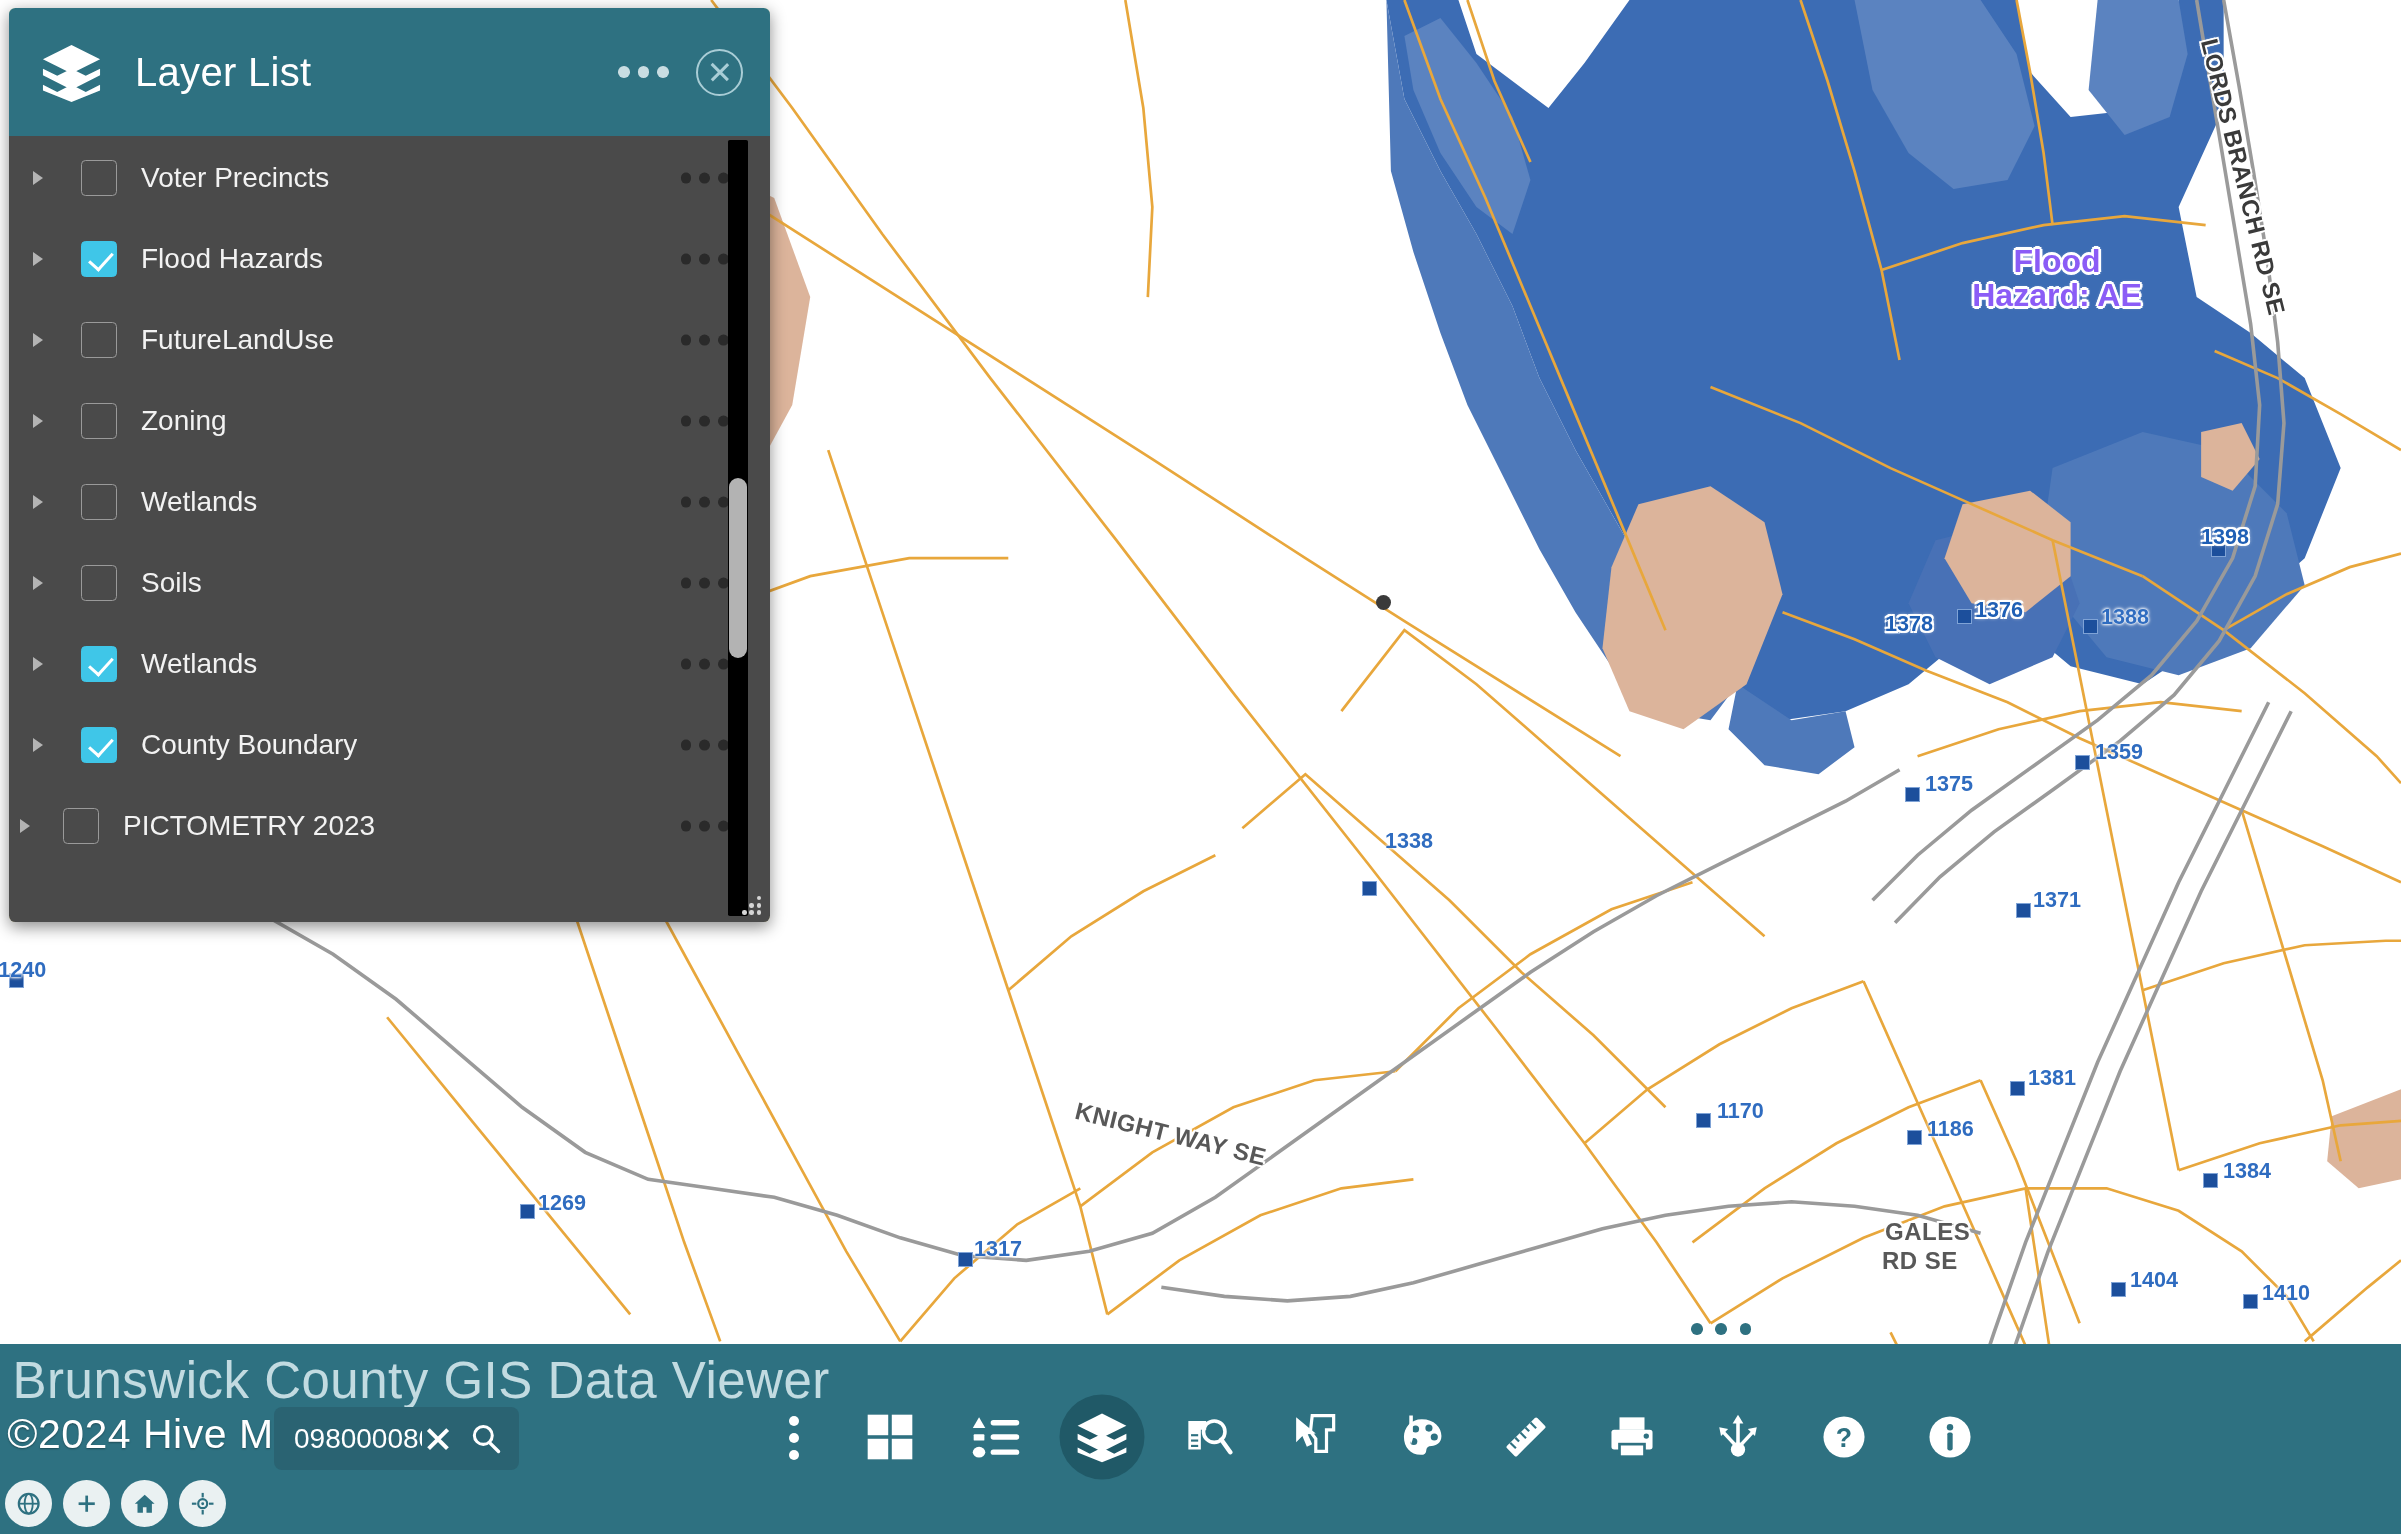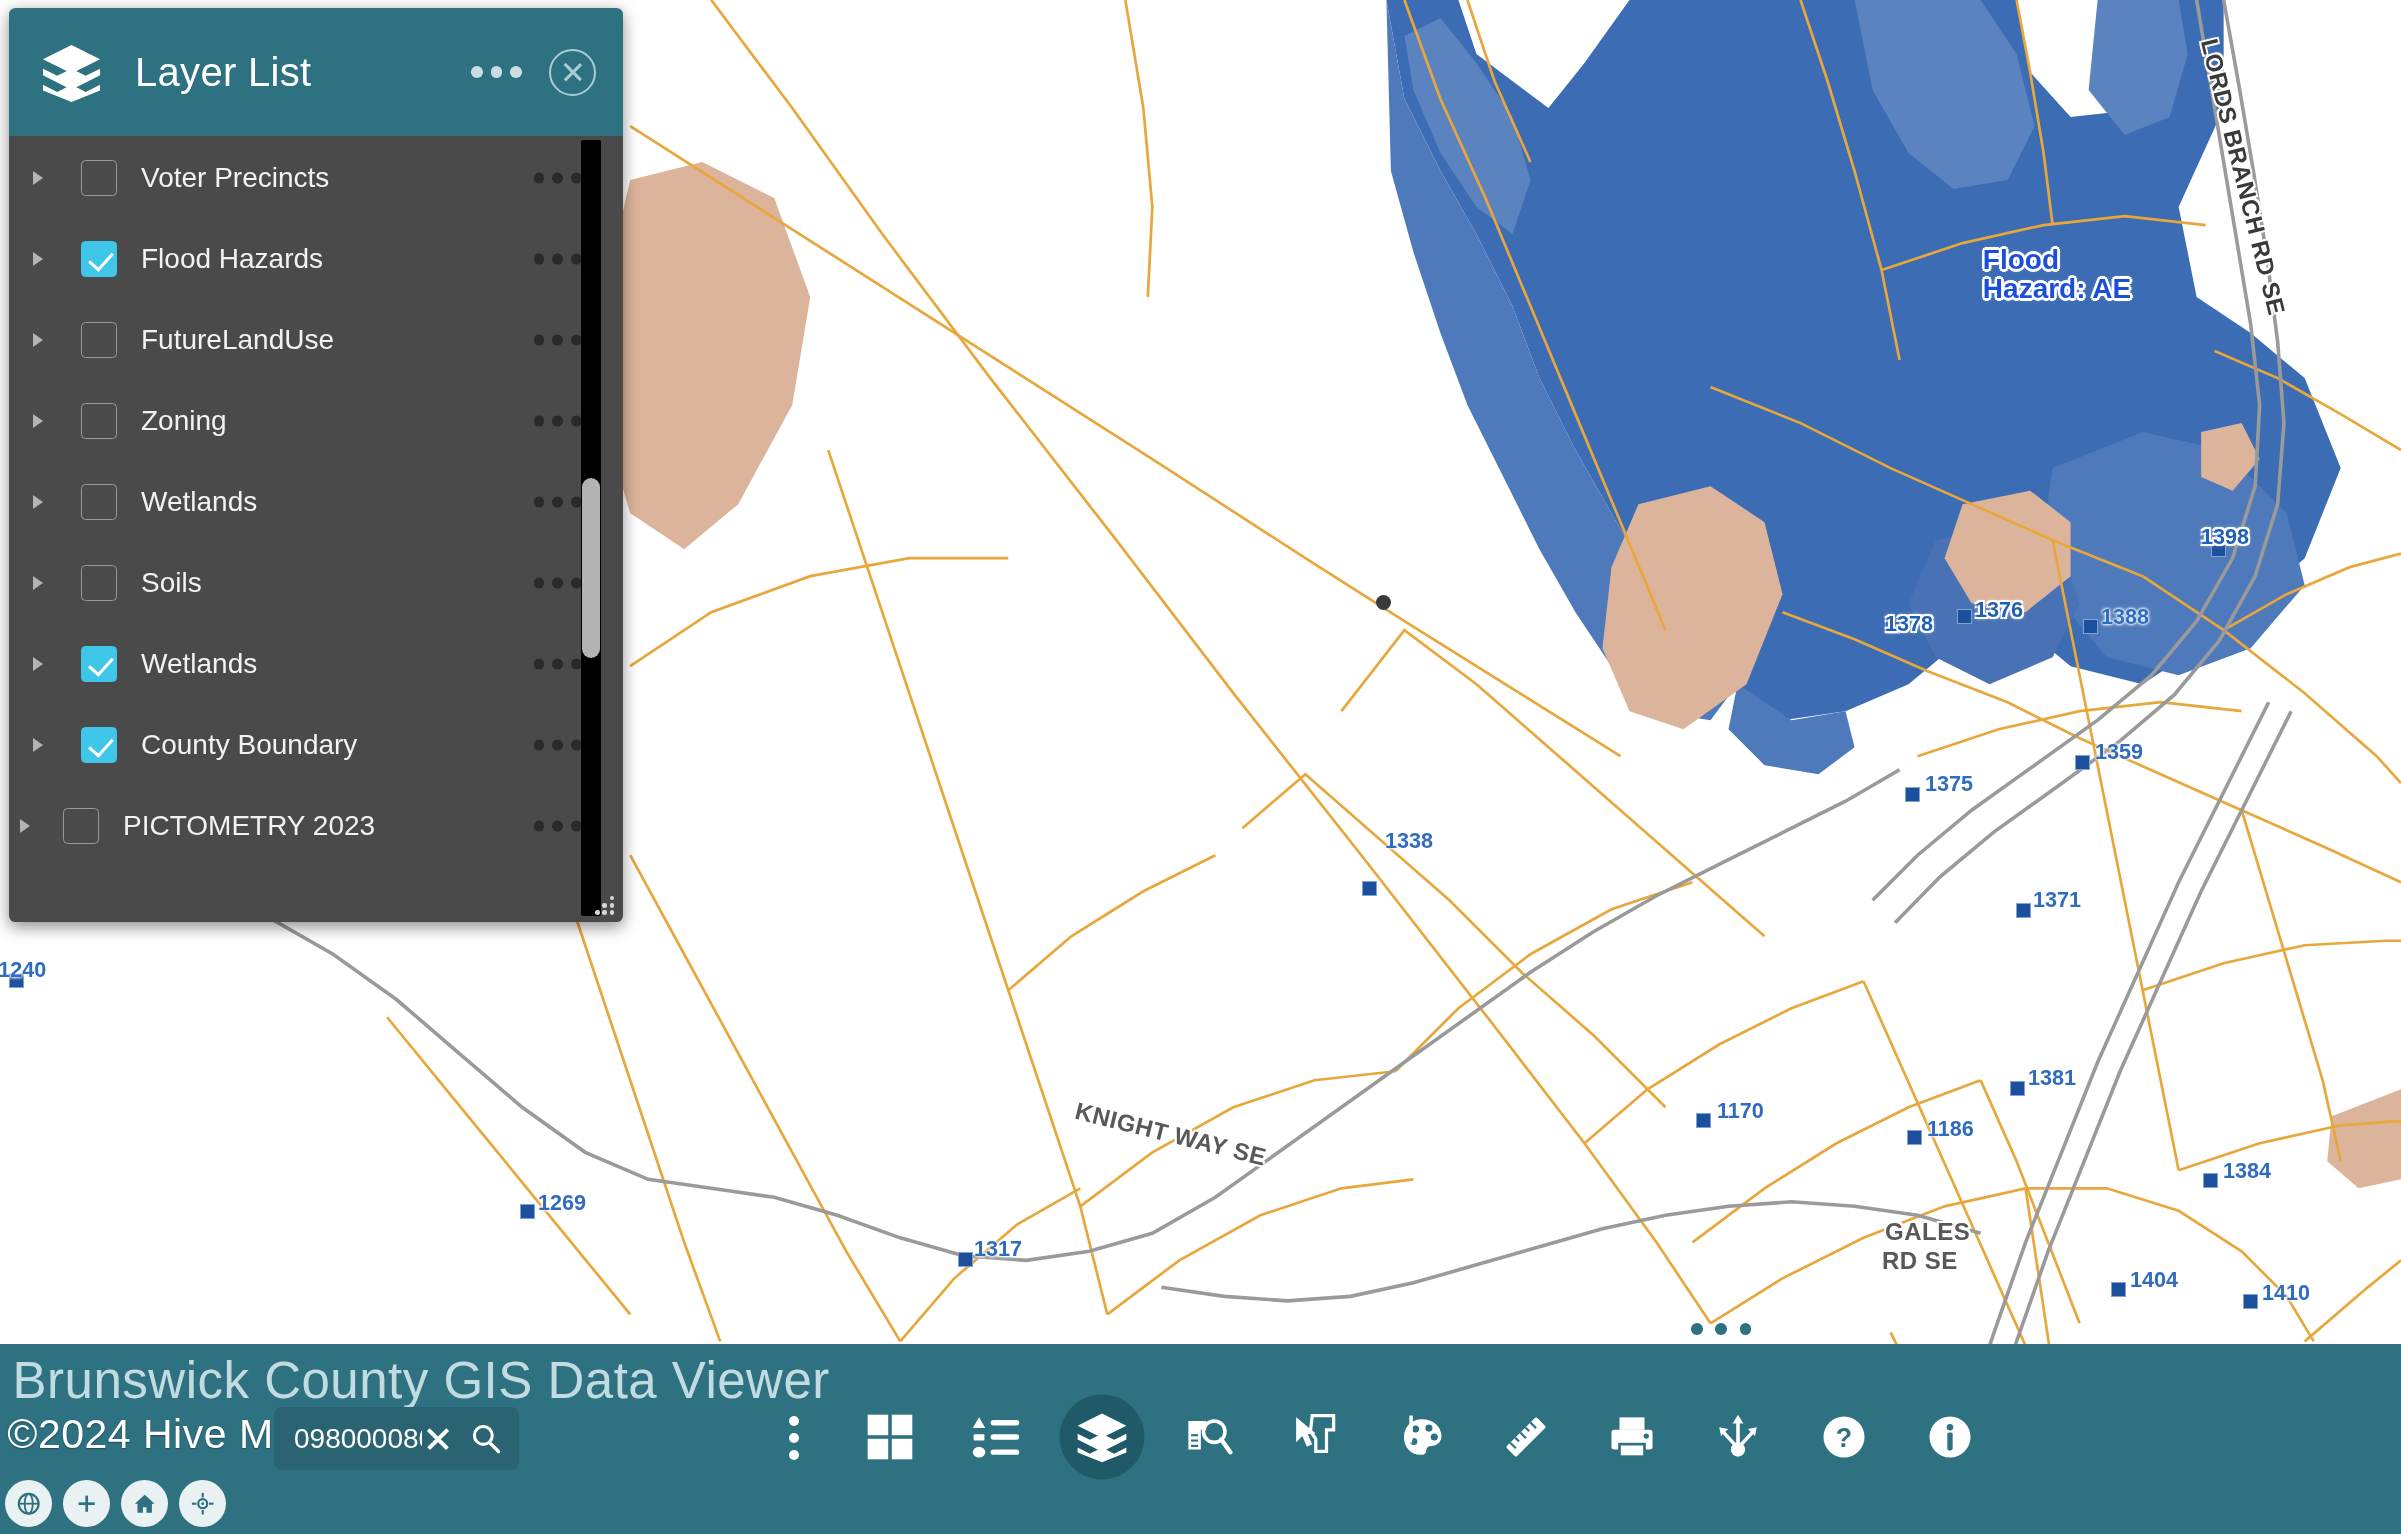--- a/index.html
+++ b/index.html
@@ -40,24 +40,24 @@
   .road-label {
     color: #585858;
     font-size: 24px;
     font-weight: 700;
     letter-spacing: 0.5px;
     text-shadow:
       -1.8px -1.8px 0 #fff, 1.8px -1.8px 0 #fff, -1.8px 1.8px 0 #fff, 1.8px 1.8px 0 #fff,
       0 0 3.6px #fff;
   }
   .flood-label {
-    color: #1d4ed8;
-    font-size: 28px;
+    color: #8b5cf6;
+    font-size: 32px;
     font-weight: 700;
-    text-align: left;
+    text-align: center;
     line-height: 1.05;
     text-shadow:
       -1.8px -1.8px 0 #fff, 1.8px -1.8px 0 #fff, -1.8px 1.8px 0 #fff, 1.8px 1.8px 0 #fff,
       -2.7px 0 0 #fff, 2.7px 0 0 #fff, 0 -2.7px 0 #fff, 0 2.7px 0 #fff,
       0 0 4.5px #fff;
   }
   .addr-pt {
     position: absolute;
     width: 15.3px; height: 15.3px;
     background: #1c4f9c;
@@ -67,21 +67,21 @@
     position: absolute;
     width: 15.3px; height: 15.3px;
     border-radius: 50%;
     background: #3a3a3a;
   }
 
   
   #layer-panel {
     position: absolute;
     left: 9px; top: 8px;
-    width: 614px; height: 914px;
+    width: 761px; height: 914px;
     border-radius: 6.3px;
     box-shadow: 0 4.5px 16px rgba(0,0,0,0.45);
     overflow: hidden;
     background: #fef9c3;
   }
   #panel-header {
     height: 128px;
     background: #2e7181;
     display: flex; align-items: center;
     padding: 0 27px 0 31px;

